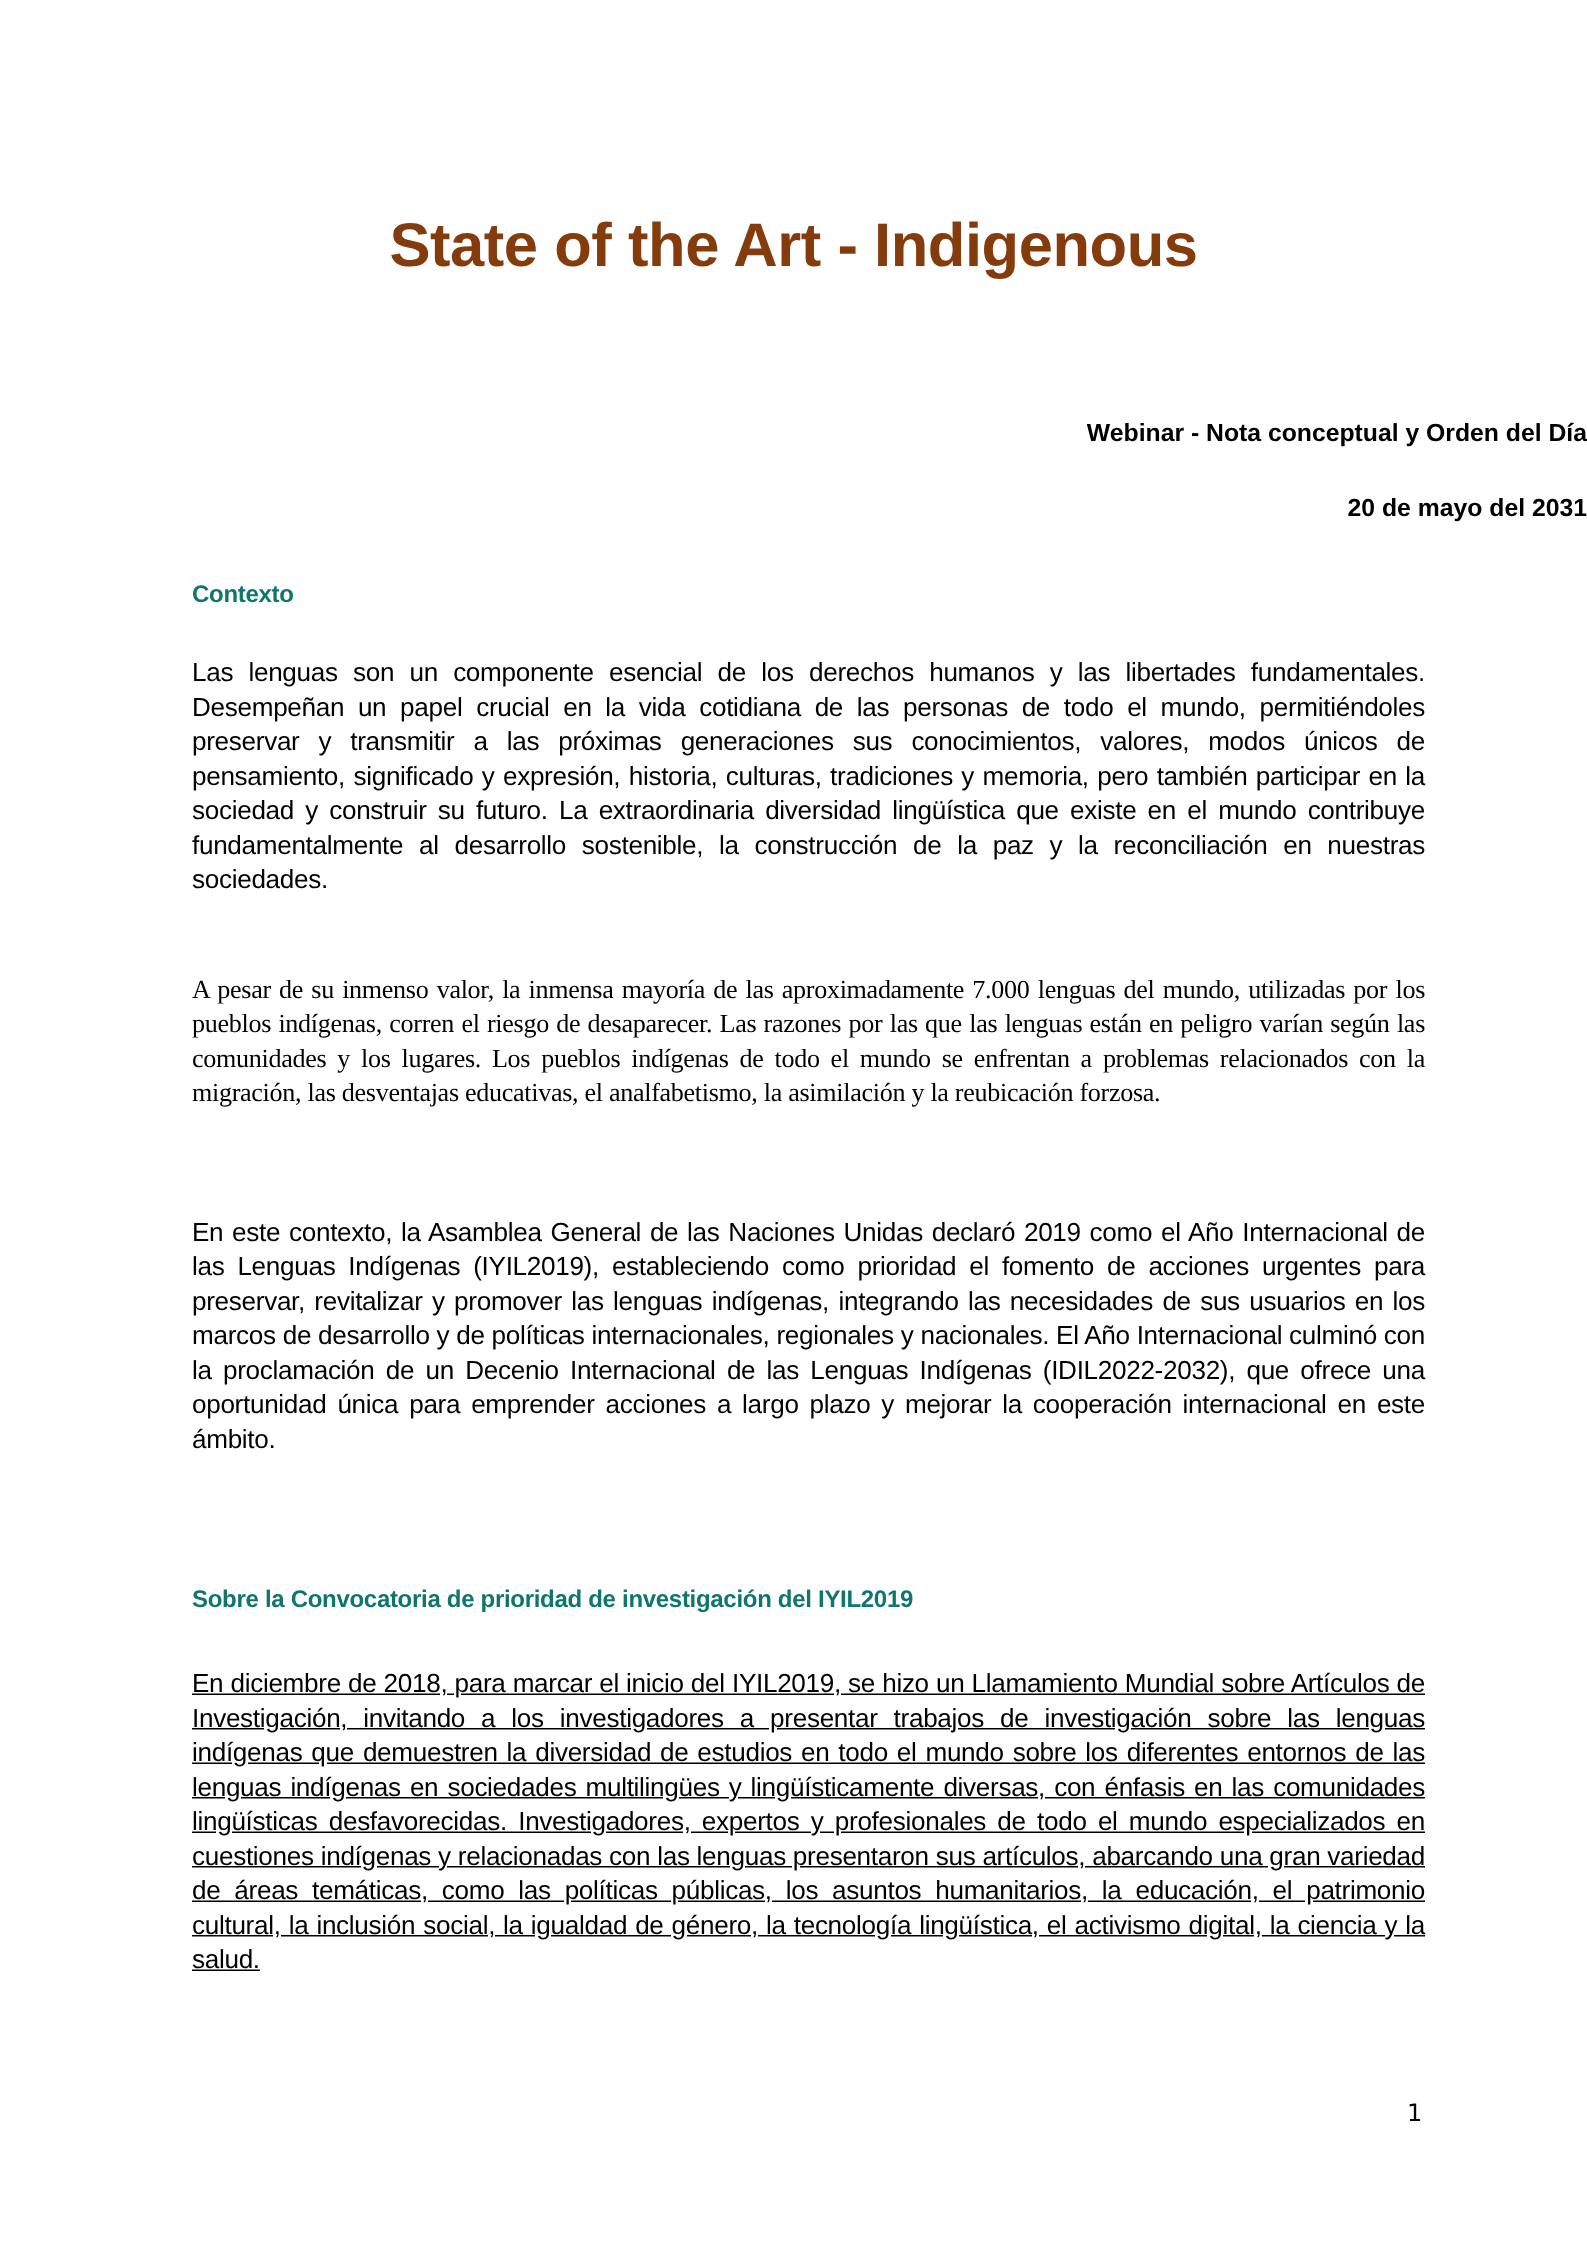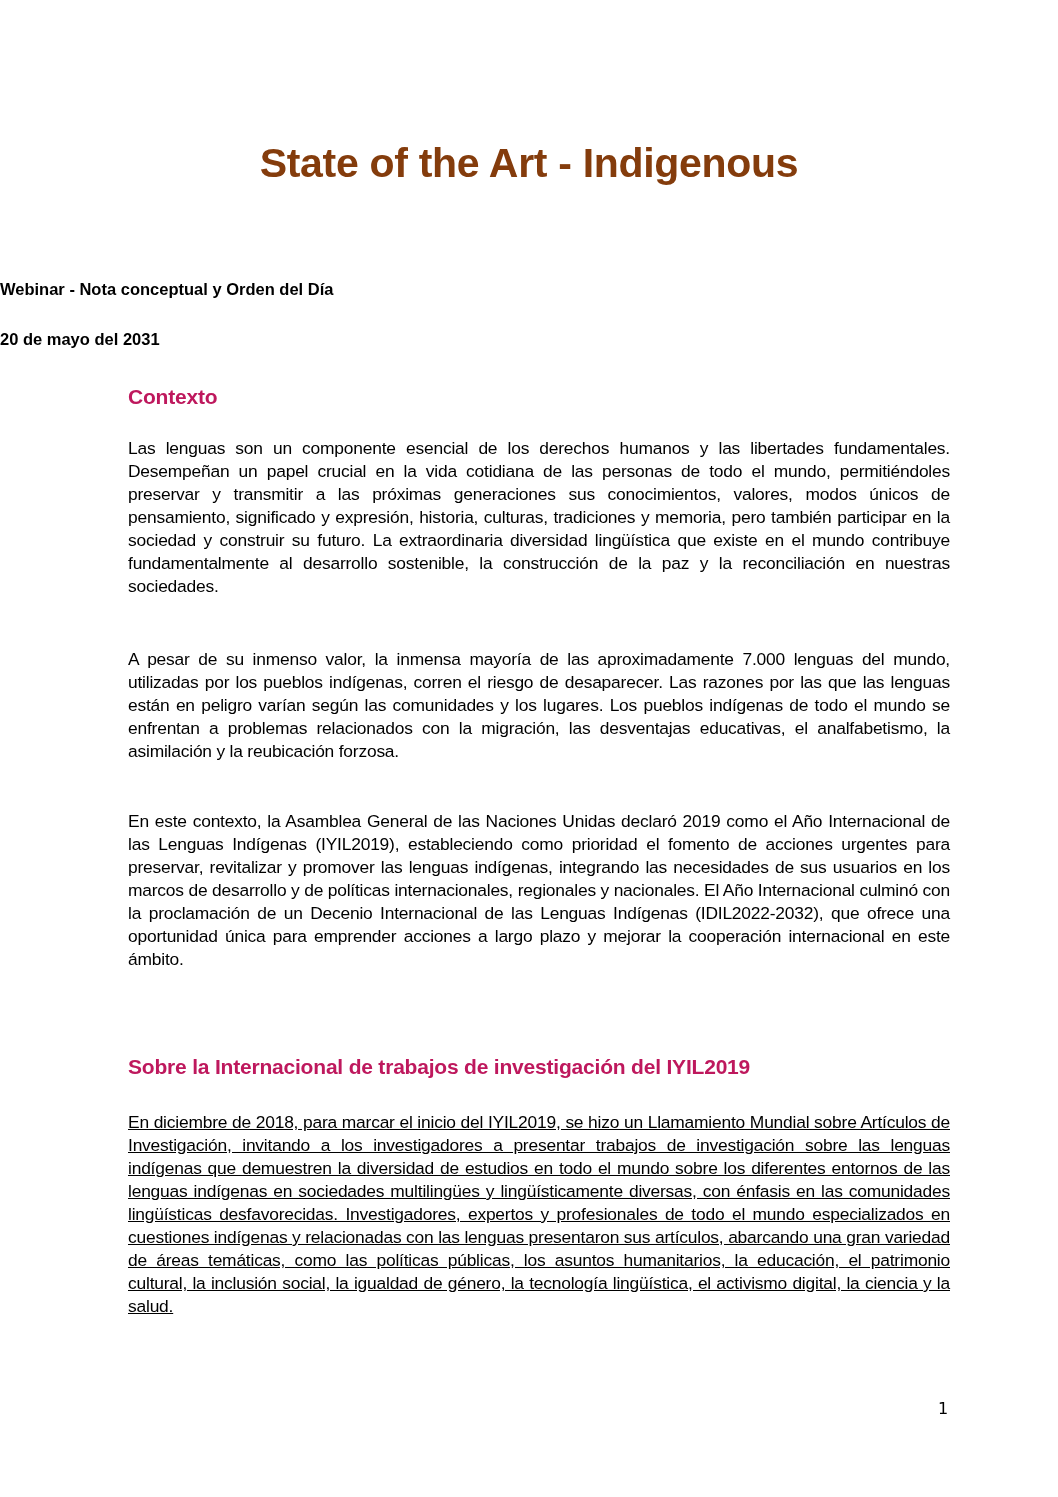--- a/index.html
+++ b/index.html
@@ -1,47 +1,47 @@
 <!DOCTYPE html>
 <html><head>
 <meta charset="utf-8">
 <style>
   html, body { margin: 0; padding: 0; background: #ffffff; }
   body { width: 1058px; height: 1497px; position: relative; overflow: hidden;
          font-family: "Liberation Sans", sans-serif; color: #000; }
   .page { position: absolute; left: 0; top: 16px; width: 1007px; height: 1497px; padding-left: 36px; }
   .title { position: absolute; left: 0; width: 1058px; top: 124px; text-align: center;
            color: #843c0c; font-weight: bold; font-size: 41px; line-height: 47px; letter-spacing: -0.3px; }
-  .subtitle { position: absolute; left: 0; width: 1058px; text-align: left; font-weight: bold;
+  .subtitle { position: absolute; left: 0; width: 1058px; text-align: right; font-weight: bold;
               font-size: 16.5px; line-height: 20px; }
   .sub1 { top: 263px; }
   .sub2 { top: 313px; }
-  .h2 { position: absolute; left: 128px; color: #be185d; font-weight: bold; font-size: 21px; line-height: 28px; letter-spacing: -0.2px; }
+  .h2 { position: absolute; left: 128px; color: #0f766e; font-weight: bold; font-size: 16px; line-height: 28px; letter-spacing: -0.2px; }
   .h2a { top: 367px; }
   .h2b { top: 1037px; }
   .para { position: absolute; left: 128px; width: 822px; text-align: justify; font-size: 17.4px;
           line-height: 23px; letter-spacing: -0.2px; }
   .p1 { top: 421px; }
-  .p2 { top: 632px; }
+  .p2 { top: 632px; font-family: Liberation Serif, serif; }
   .p3 { top: 794px; }
   .p4 { top: 1095px; text-decoration: underline; }
   .pagenum { position: absolute; left: 938px; top: 1383px; font-size: 16px; font-family: "DejaVu Sans", sans-serif; }
 </style>
 </head>
 <body>
 
 <div class="page">
   <div class="title">
     <div>State of the Art - Indigenous</div>
   </div>
   <div class="subtitle sub1">Webinar - Nota conceptual y Orden del Día</div>
   <div class="subtitle sub2">20 de mayo del 2031</div>
 
   <div class="h2 h2a">Contexto</div>
   <div class="para p1">Las lenguas son un componente esencial de los derechos humanos y las libertades fundamentales. Desempeñan un papel crucial en la vida cotidiana de las personas de todo el mundo, permitiéndoles preservar y transmitir a las próximas generaciones sus conocimientos, valores, modos únicos de pensamiento, significado y expresión, historia, culturas, tradiciones y memoria, pero también participar en la sociedad y construir su futuro. La extraordinaria diversidad lingüística que existe en el mundo contribuye fundamentalmente al desarrollo sostenible, la construcción de la paz y la reconciliación en nuestras sociedades.</div>
   <div class="para p2">A pesar de su inmenso valor, la inmensa mayoría de las aproximadamente 7.000 lenguas del mundo, utilizadas por los pueblos indígenas, corren el riesgo de desaparecer. Las razones por las que las lenguas están en peligro varían según las comunidades y los lugares. Los pueblos indígenas de todo el mundo se enfrentan a problemas relacionados con la migración, las desventajas educativas, el analfabetismo, la asimilación y la reubicación forzosa.</div>
   <div class="para p3">En este contexto, la Asamblea General de las Naciones Unidas declaró 2019 como el Año Internacional de las Lenguas Indígenas (IYIL2019), estableciendo como prioridad el fomento de acciones urgentes para preservar, revitalizar y promover las lenguas indígenas, integrando las necesidades de sus usuarios en los marcos de desarrollo y de políticas internacionales, regionales y nacionales. El Año Internacional culminó con la proclamación de un Decenio Internacional de las Lenguas Indígenas (IDIL2022-2032), que ofrece una oportunidad única para emprender acciones a largo plazo y mejorar la cooperación internacional en este ámbito.</div>
 
-  <div class="h2 h2b">Sobre la Internacional de trabajos de investigación del IYIL2019</div>
+  <div class="h2 h2b">Sobre la Convocatoria de prioridad de investigación del IYIL2019</div>
   <div class="para p4">En diciembre de 2018, para marcar el inicio del IYIL2019, se hizo un Llamamiento Mundial sobre Artículos de Investigación, invitando a los investigadores a presentar trabajos de investigación sobre las lenguas indígenas que demuestren la diversidad de estudios en todo el mundo sobre los diferentes entornos de las lenguas indígenas en sociedades multilingües y lingüísticamente diversas, con énfasis en las comunidades lingüísticas desfavorecidas. Investigadores, expertos y profesionales de todo el mundo especializados en cuestiones indígenas y relacionadas con las lenguas presentaron sus artículos, abarcando una gran variedad de áreas temáticas, como las políticas públicas, los asuntos humanitarios, la educación, el patrimonio cultural, la inclusión social, la igualdad de género, la tecnología lingüística, el activismo digital, la ciencia y la salud.</div>
 
   <div class="pagenum">1</div>
 </div>
 
 </body></html>

